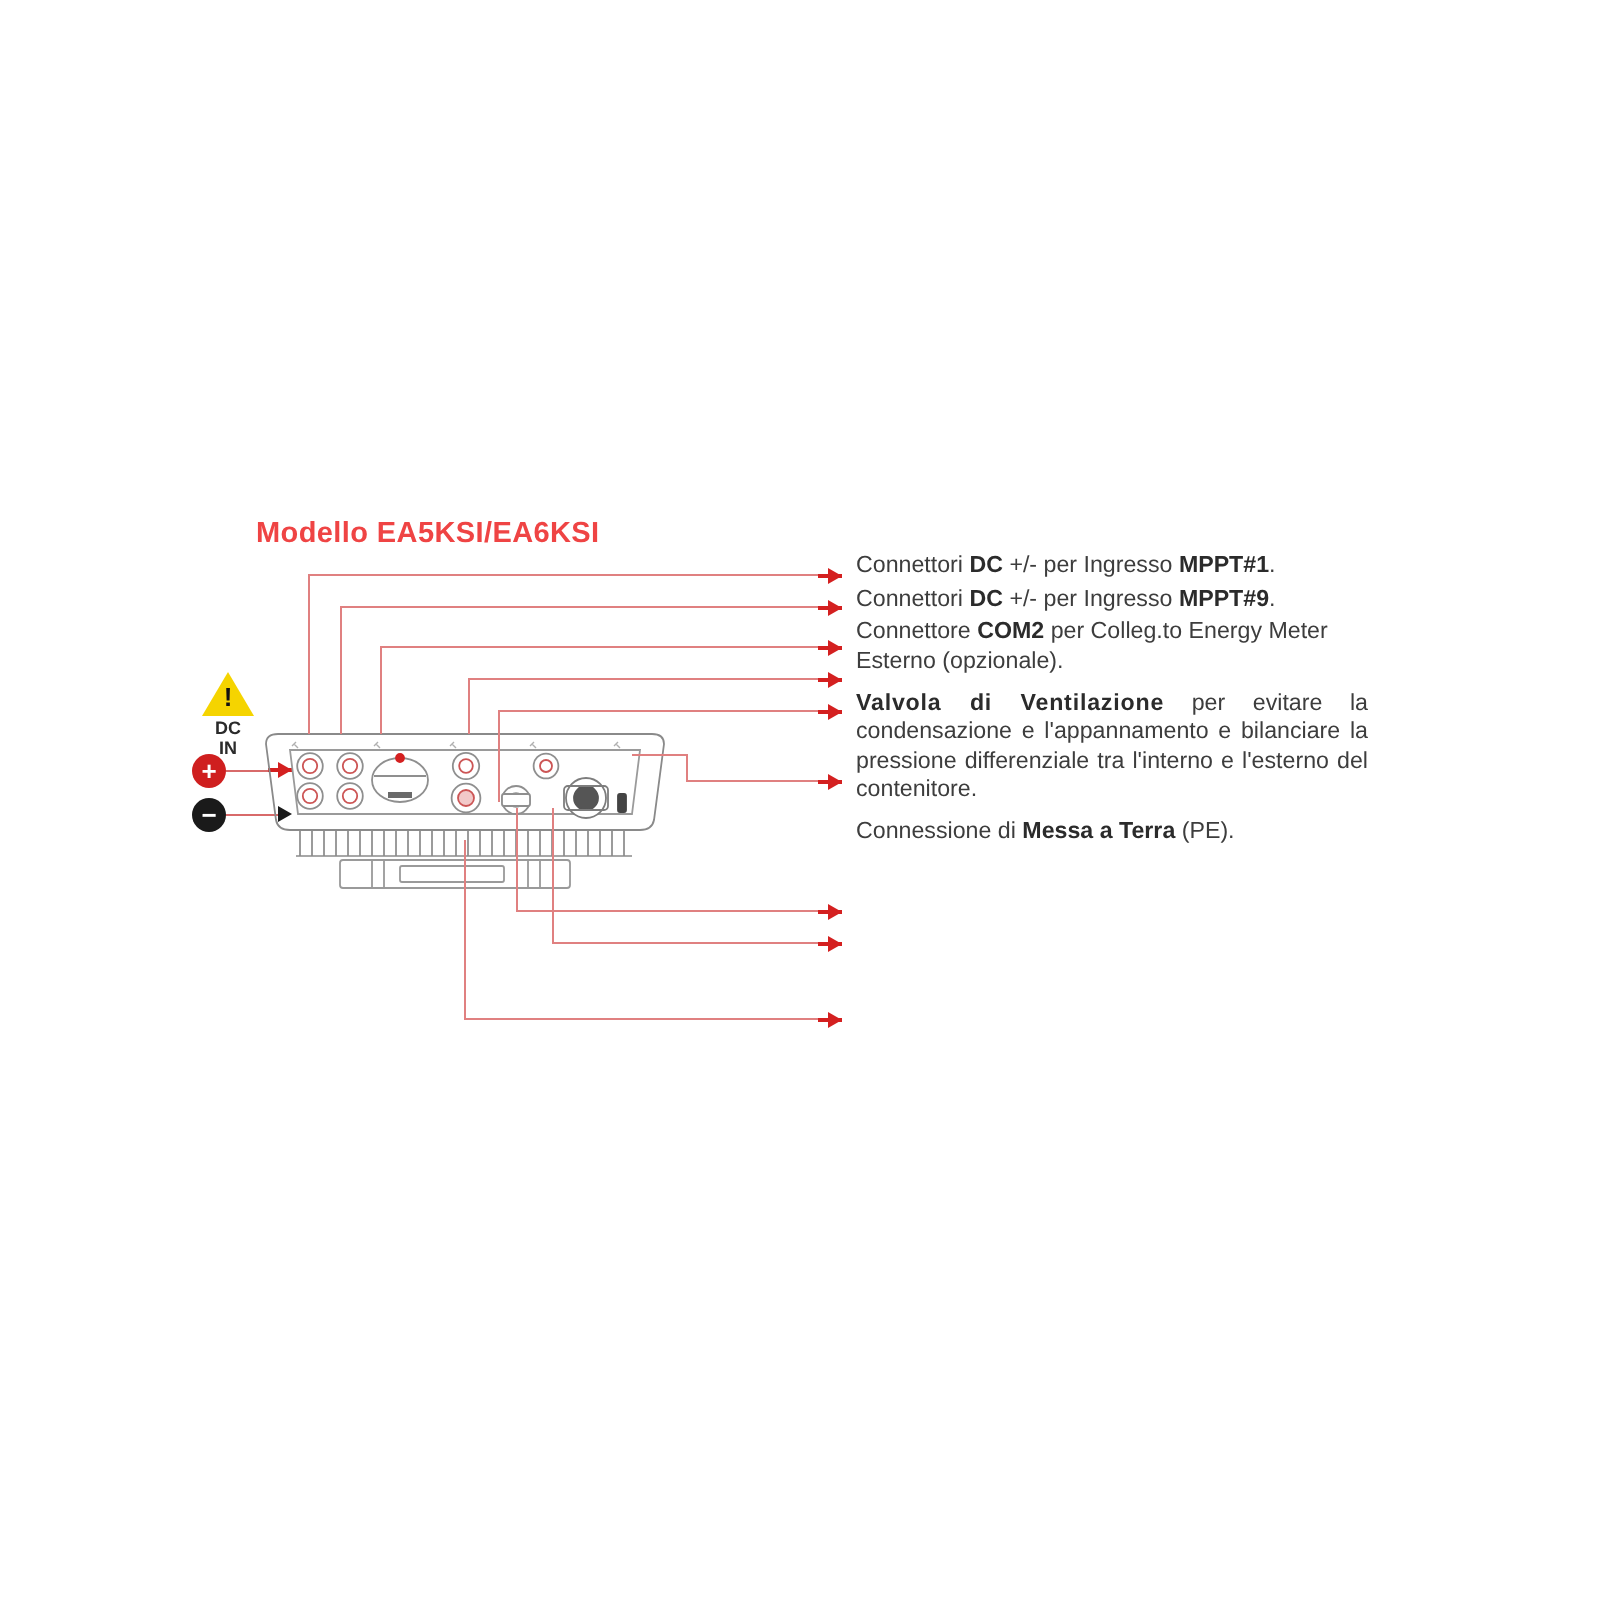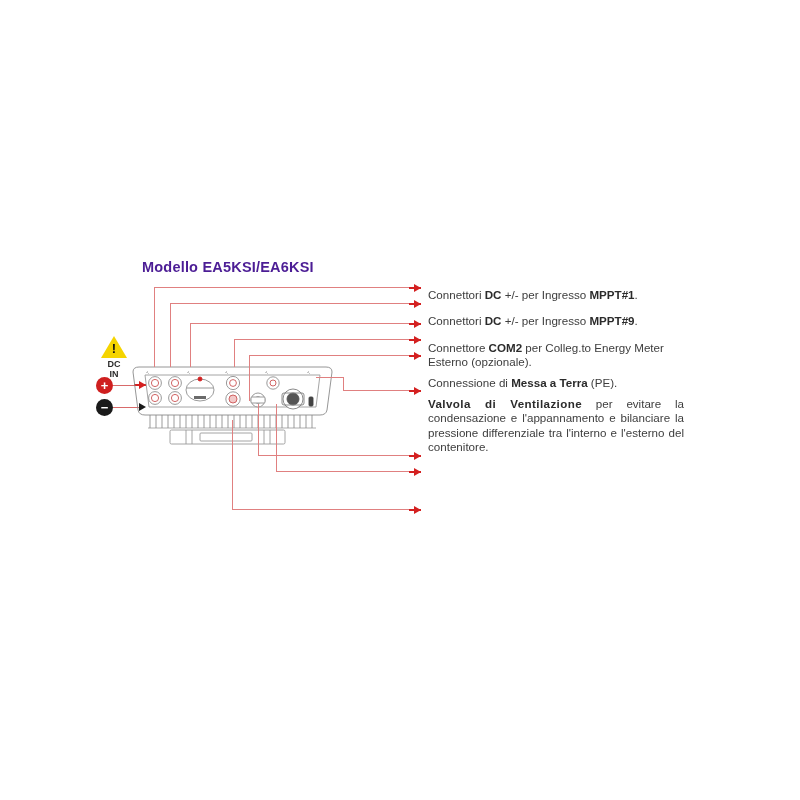--- a/index.html
+++ b/index.html
@@ -1,26 +1,26 @@
 <!DOCTYPE html>
 <html><head>
 <meta charset="utf-8">
 <style>
   html,body{margin:0;padding:0;background:#ffffff;}
   body{width:800px;height:800px;overflow:hidden;
        font-family:"Liberation Sans","DejaVu Sans",sans-serif;}
   #stage{position:relative;width:800px;height:800px;background:#fff;}
 
-  .title{position:absolute;left:142px;top:259px;
-         font-size:14.5px;font-weight:bold;color:#4c1d95;letter-spacing:.2px;}
+  .title{position:absolute;left:128px;top:259px;
+         font-size:14.5px;font-weight:bold;color:#ef4444;letter-spacing:.2px;}
 
   
   .calloutcol{position:absolute;left:428px;top:276px;width:256px;}
   .callout{position:relative;font-size:11.6px;line-height:14.4px;
-           color:#3d3d3d;margin-bottom:2.2px;margin-top:12px;}
+           color:#3d3d3d;margin-bottom:2.2px;}
   .callout b{font-weight:bold;color:#2b2b2b;}
   .callout.vent{margin-top:7px;margin-bottom:6px;text-align:justify;}
   .callout.vent .lead{font-weight:bold;letter-spacing:.4px;}
   .callout.lastgroup{margin-top:6px;}
   .callout.com3{margin-top:4px;}
 
   
   .arrow{position:absolute;width:0;height:0;
          border-top:4.3px solid transparent;border-bottom:4.3px solid transparent;
          border-left:7px solid #d42020;}
@@ -197,17 +197,17 @@
   <div class="arrow" style="left:414px;top:467.7px;"></div>
 
   <div class="ln lnv" style="left:232px;top:420px;height:90px;"></div>
   <div class="ln lnh" style="left:232px;top:509px;width:183px;"></div>
   <div class="arrow" style="left:414px;top:505.7px;"></div>
 
   <div class="calloutcol">
     <div class="callout"><span>Connettori </span><b>DC</b><span> +/- per Ingresso </span><b>MPPT#1</b><span>.</span></div>
     <div class="callout"><span>Connettori </span><b>DC</b><span> +/- per Ingresso </span><b>MPPT#9</b><span>.</span></div>
     <div class="callout"><span>Connettore </span><b>COM2</b><span> per Colleg.to Energy Meter Esterno (opzionale).</span></div>
+    <div class="callout vent"><b class="lead">Valvola di Ventilazione</b><span> per evitare la condensazione e l'appannamento e bilanciare la pressione differenziale tra l'interno e l'esterno del contenitore.</span></div>
     <div class="callout lastgroup"><span>Connessione di </span><b>Messa a Terra</b><span> (PE).</span></div>
-    <div class="callout vent"><b class="lead">Valvola di Ventilazione</b><span> per evitare la condensazione e l'appannamento e bilanciare la pressione differenziale tra l'interno e l'esterno del contenitore.</span></div>
   </div>
 
 </div>
 
 </body></html>

